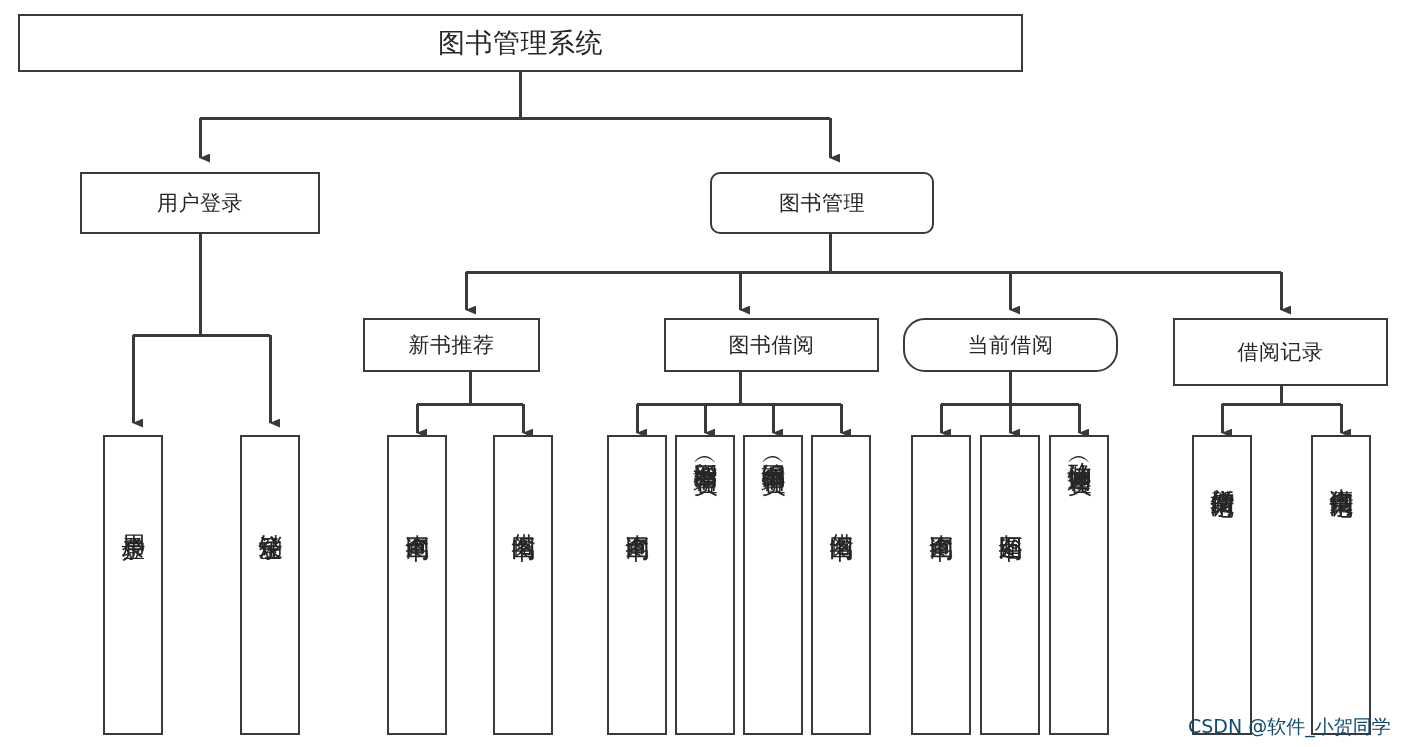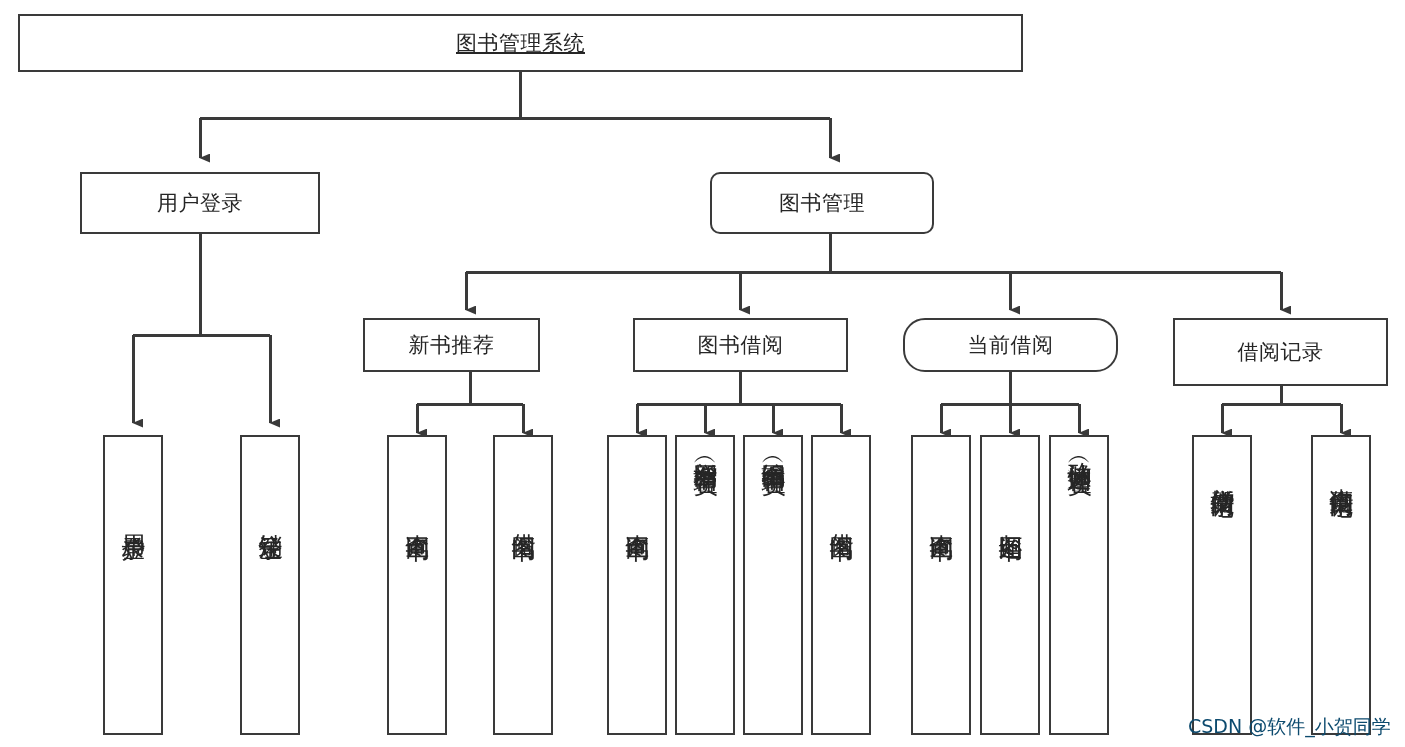--- a/index.html
+++ b/index.html
@@ -41,22 +41,21 @@
     line-height: 1.05;
     color: #262626;
   }
   
   .node.h .lbl {
     font-size: 21px;
     letter-spacing: 0.5px;
     white-space: nowrap;
   }
   .node.root .lbl {
-    font-size: 21px;
-    text-decoration: underline;
+    font-size: 27px;
   }
   
   .node.v {
     align-items: flex-start;
     justify-content: center;
     padding-top: 8px;
   }
   .node.v .lbl {
     writing-mode: vertical-rl;
     text-orientation: upright;
@@ -141,21 +140,21 @@
   <div class="node h" style="left:80px; top:172px; width:240px; height:62px;">
     <span class="lbl">用户登录</span>
   </div>
   <div class="node h" style="left:710px; top:172px; width:224px; height:62px;border-radius:10px;">
     <span class="lbl">图书管理</span>
   </div>
 
   <div class="node h" style="left:363px; top:318px; width:177px; height:54px;">
     <span class="lbl">新书推荐</span>
   </div>
-  <div class="node h" style="left:633px; top:318px; width:215px; height:54px;">
+  <div class="node h" style="left:664px; top:318px; width:215px; height:54px;">
     <span class="lbl">图书借阅</span>
   </div>
   <div class="node h" style="left:903px; top:318px; width:215px; height:54px;border-radius:22px;">
     <span class="lbl">当前借阅</span>
   </div>
   <div class="node h" style="left:1173px; top:318px; width:215px; height:68px;">
     <span class="lbl">借阅记录</span>
   </div>
 
   <div class="node v" style="left:103px; top:435px; width:60px; height:300px; padding-top:78px;">

